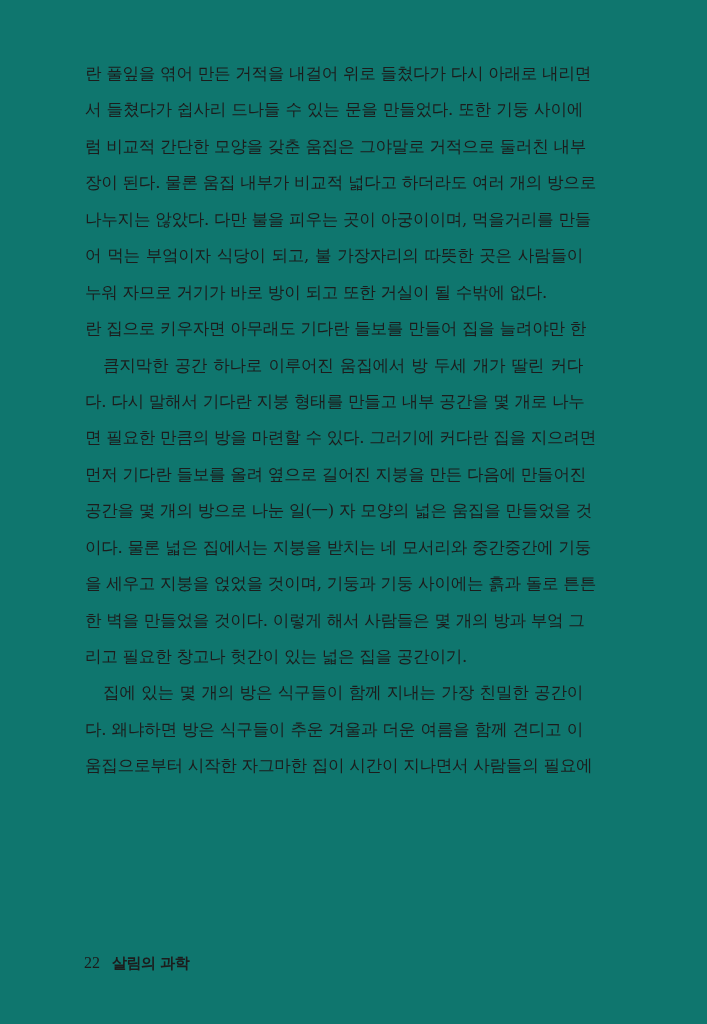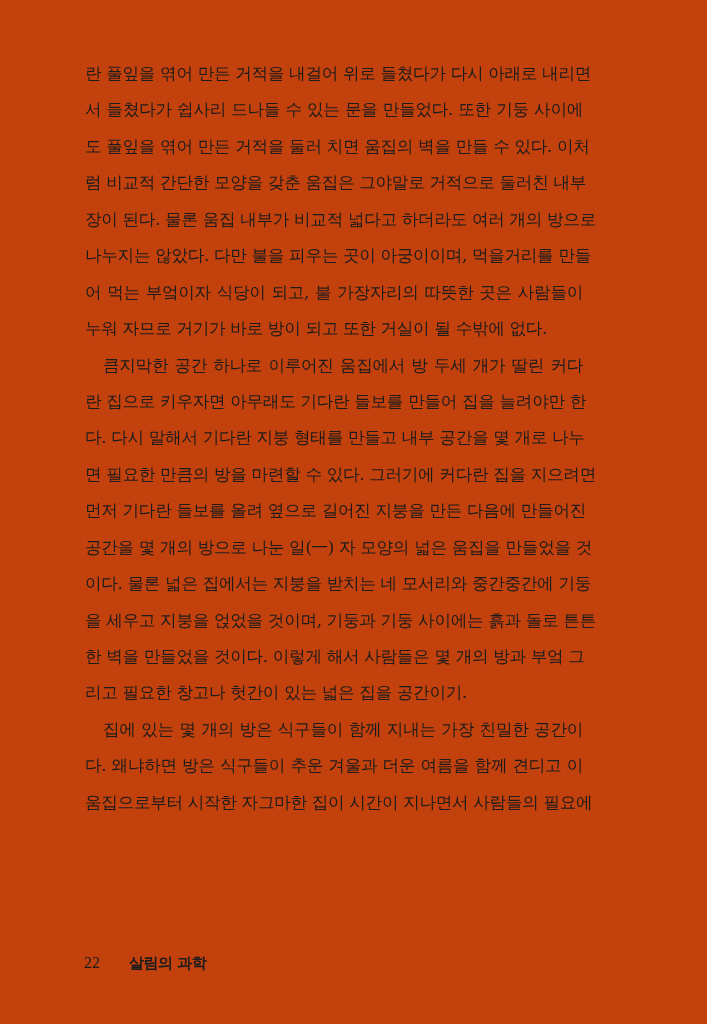--- a/index.html
+++ b/index.html
@@ -1,19 +1,19 @@
 <!DOCTYPE html>
 <html><head>
 <meta charset="utf-8">
 <style>
   html, body { margin: 0; padding: 0; background: #ffffff; }
   body { width: 707px; height: 1024px; position: relative; overflow: hidden; }
   .page {
     position: absolute; left: 0; top: 0; width: 707px; height: 1024px;
-    background: #c2410c;
+    background: #0f766e;
   }
   .text-block {
     position: absolute; left: 85px; top: 56px; width: 498px;
     font-family: "DejaVu Serif", "Liberation Serif", serif;
     font-size: 16.6px;
     color: #1c1c1c;
     letter-spacing: -0.3px;
   }
   .line {
     display: block;
@@ -23,45 +23,44 @@
     text-align: justify;
     text-align-last: justify;
     overflow: visible;
   }
   .line.last { text-align-last: left; }
   .line.indent { padding-left: 18px; }
   .footer {
     position: absolute; left: 84px; top: 954px;
     font-family: "DejaVu Serif", "Liberation Serif", serif;
     font-size: 15px; color: #1c1c1c;
-    display: flex; gap: 29px; align-items: baseline;
+    display: flex; gap: 12px; align-items: baseline;
   }
   .page-number { font-family: "Liberation Serif", "DejaVu Serif", serif; font-size: 16px; }
   .running-title { font-weight: bold; letter-spacing: -0.5px; }
 </style>
 </head>
 <body>
 
 <div class="page">
   <div class="text-block">
 
     <div>
       <span class="line">란 풀잎을 엮어 만든 거적을 내걸어 위로 들쳤다가 다시 아래로 내리면</span>
       <span class="line">서 들쳤다가 쉽사리 드나들 수 있는 문을 만들었다. 또한 기둥 사이에</span>
-      <span class="line">도 풀잎을 엮어 만든 거적을 둘러 치면 움집의 벽을 만들 수 있다. 이처</span>
       <span class="line">럼 비교적 간단한 모양을 갖춘 움집은 그야말로 거적으로 둘러친 내부</span>
       <span class="line">장이 된다. 물론 움집 내부가 비교적 넓다고 하더라도 여러 개의 방으로</span>
       <span class="line">나누지는 않았다. 다만 불을 피우는 곳이 아궁이이며, 먹을거리를 만들</span>
       <span class="line">어 먹는 부엌이자 식당이 되고, 불 가장자리의 따뜻한 곳은 사람들이</span>
       <span class="line last">누워 자므로 거기가 바로 방이 되고 또한 거실이 될 수밖에 없다.</span>
     </div>
 
     <div>
+      <span class="line">란 집으로 키우자면 아무래도 기다란 들보를 만들어 집을 늘려야만 한</span>
       <span class="line indent">큼지막한 공간 하나로 이루어진 움집에서 방 두세 개가 딸린 커다</span>
-      <span class="line">란 집으로 키우자면 아무래도 기다란 들보를 만들어 집을 늘려야만 한</span>
       <span class="line">다. 다시 말해서 기다란 지붕 형태를 만들고 내부 공간을 몇 개로 나누</span>
       <span class="line">면 필요한 만큼의 방을 마련할 수 있다. 그러기에 커다란 집을 지으려면</span>
       <span class="line">먼저 기다란 들보를 올려 옆으로 길어진 지붕을 만든 다음에 만들어진</span>
       <span class="line">공간을 몇 개의 방으로 나눈 일(一) 자 모양의 넓은 움집을 만들었을 것</span>
       <span class="line">이다. 물론 넓은 집에서는 지붕을 받치는 네 모서리와 중간중간에 기둥</span>
       <span class="line">을 세우고 지붕을 얹었을 것이며, 기둥과 기둥 사이에는 흙과 돌로 튼튼</span>
       <span class="line">한 벽을 만들었을 것이다. 이렇게 해서 사람들은 몇 개의 방과 부엌 그</span>
       <span class="line last">리고 필요한 창고나 헛간이 있는 넓은 집을 공간이기.</span>
     </div>
 

